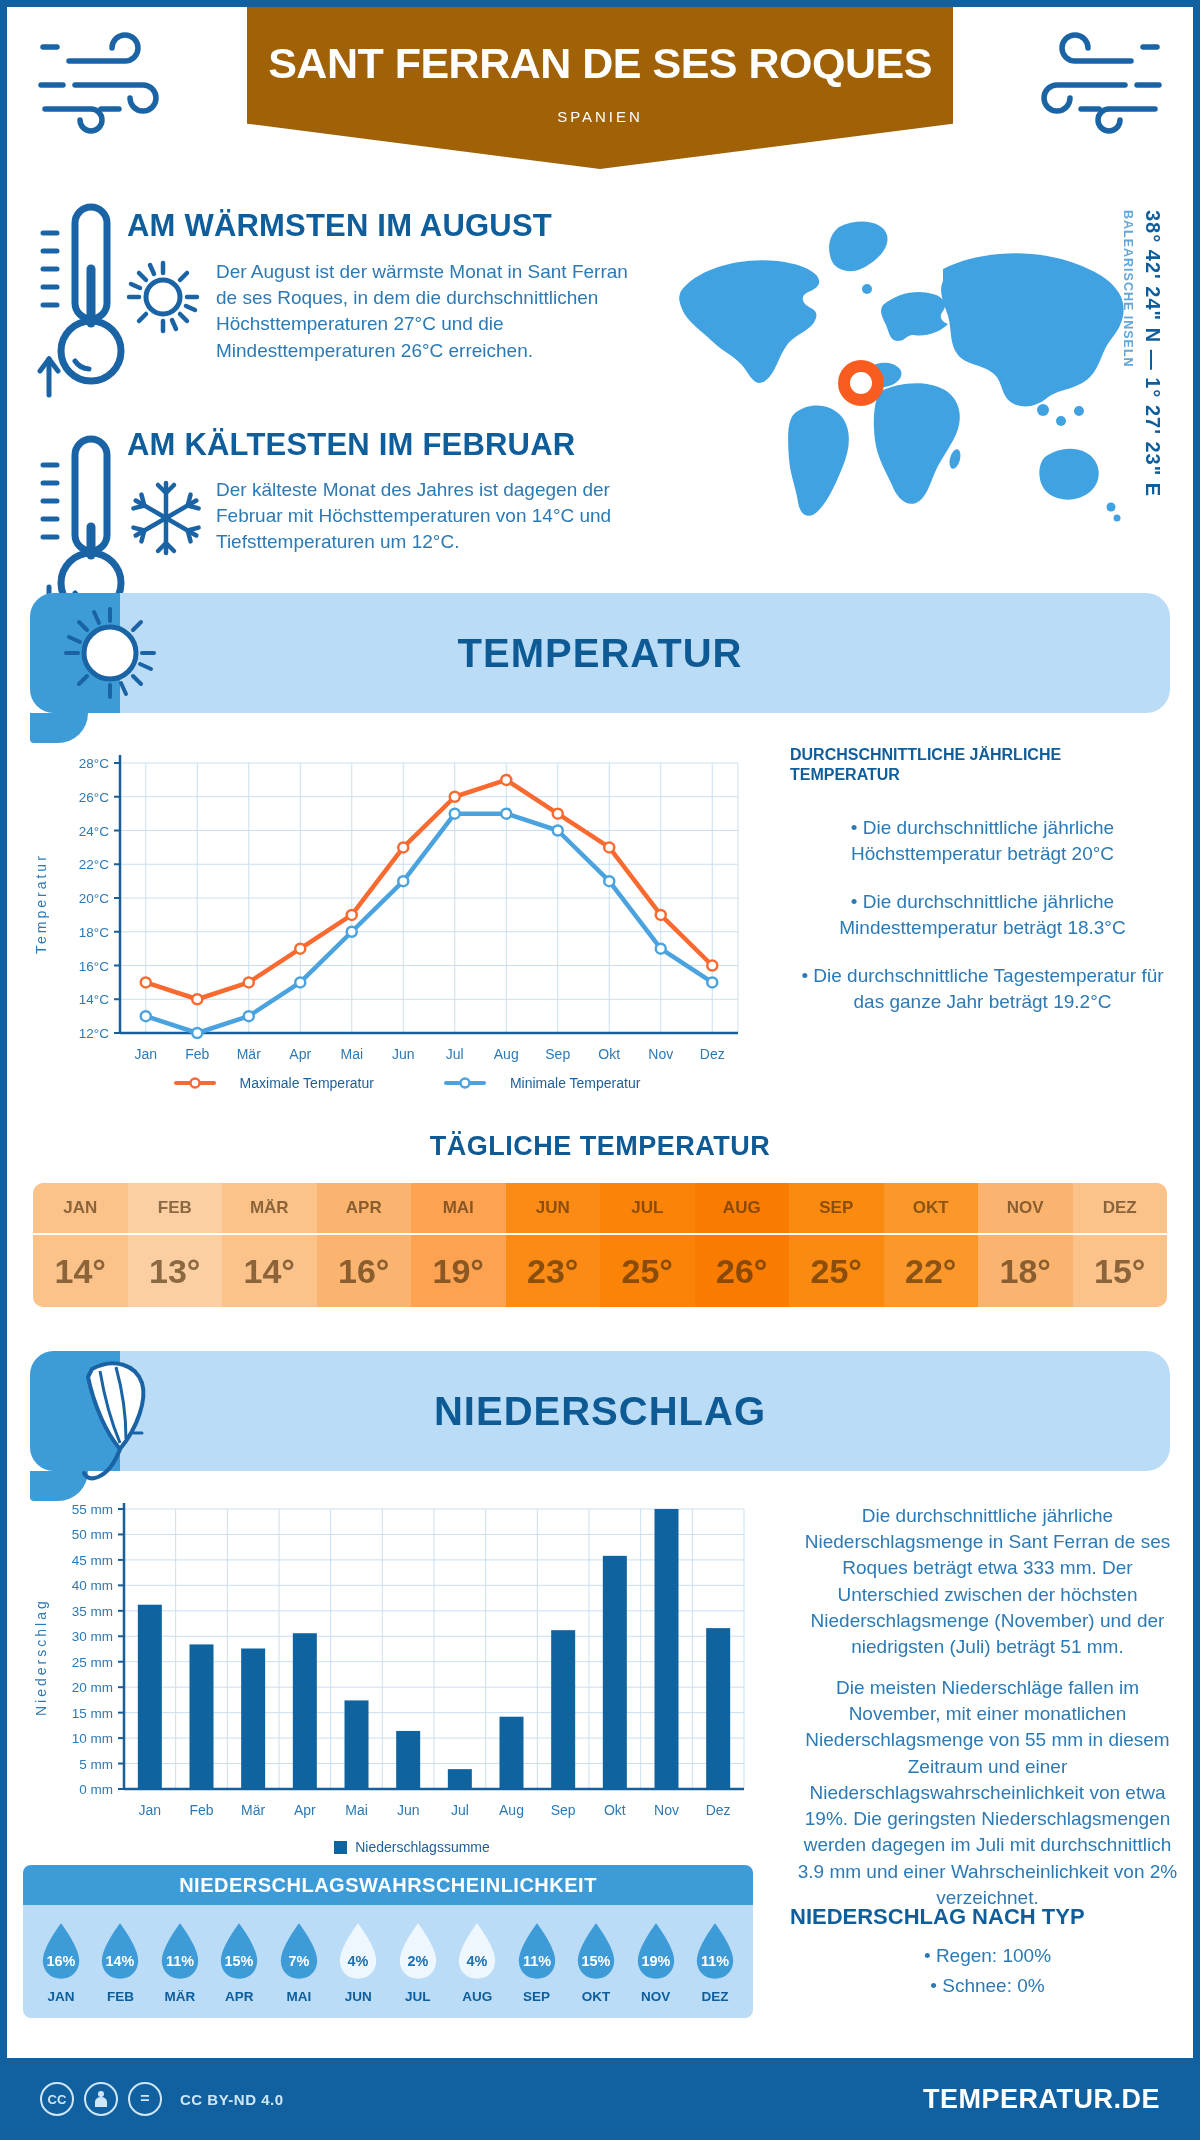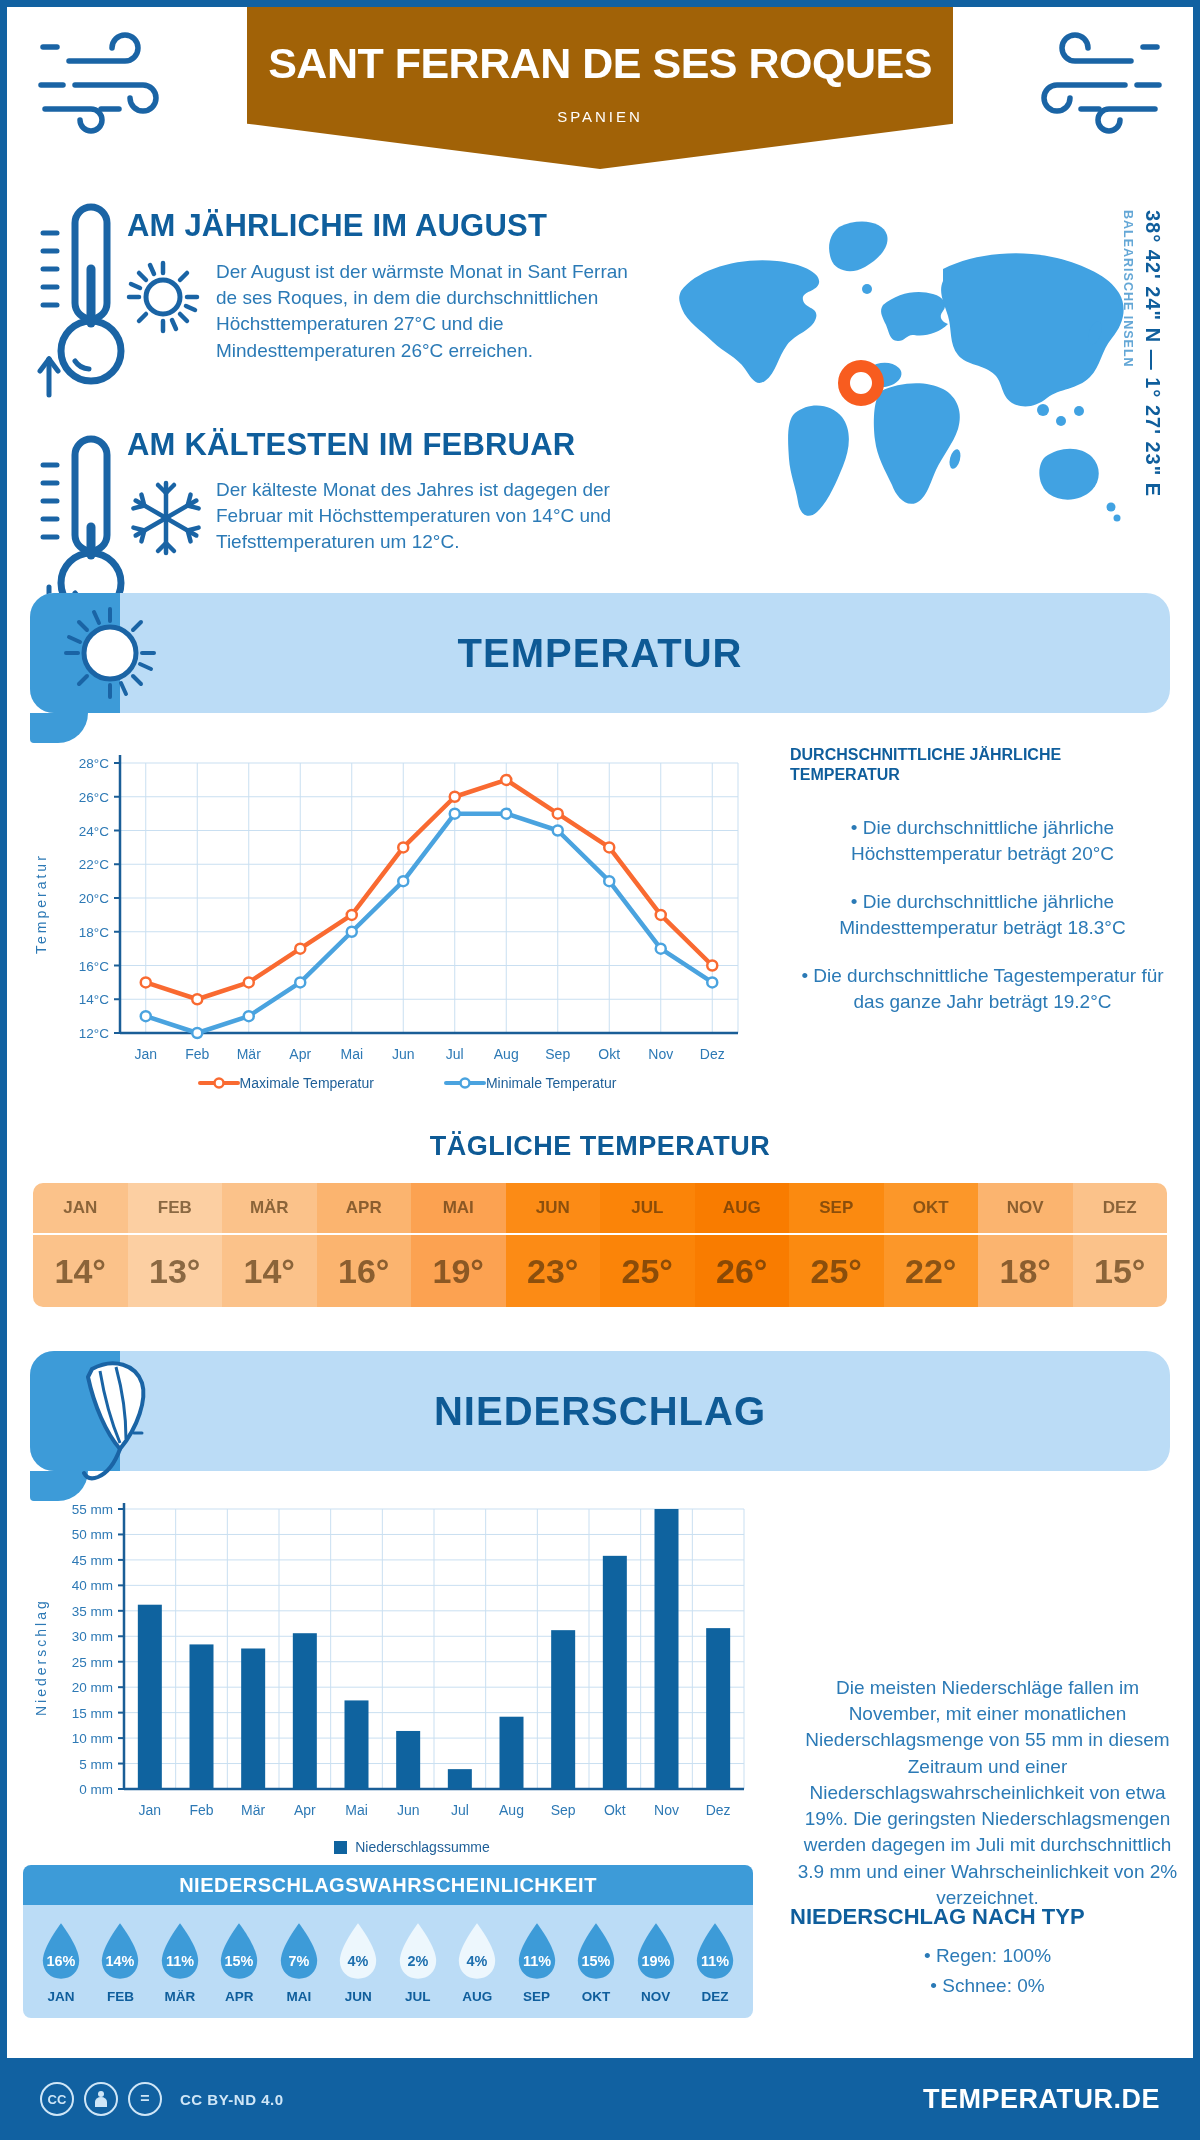--- a/index.html
+++ b/index.html
@@ -33,21 +33,21 @@
   .sec-title{position:absolute;left:0;right:0;top:0;bottom:0;display:flex;align-items:center;
              justify-content:center;color:#0E5A95;font-size:40px;font-weight:bold;letter-spacing:1px;}
   .sec-icon{position:absolute;left:28px;top:8px;}
 
   
   .axis-label{writing-mode:vertical-rl;transform:rotate(180deg);color:#2D79B5;
               font-size:14px;letter-spacing:3px;text-align:center;}
 
   
   .legend-row{display:flex;justify-content:center;gap:70px;align-items:center;}
-  .legend-item{display:flex;align-items:center;gap:0;color:#1E5F98;font-size:14px;}
+  .legend-item{display:flex;align-items:center;gap:24px;color:#1E5F98;font-size:14px;}
   .legend-sq{display:flex;align-items:center;justify-content:center;gap:8px;color:#1E5F98;font-size:14px;}
   .sq{width:13px;height:13px;background:#0F639F;display:inline-block;}
 
   
   .col-head{color:#0F5E9C;font-size:16px;font-weight:bold;line-height:1.25;}
   .col-text{color:#2B7AB6;font-size:19px;line-height:1.38;text-align:center;}
 
   
   .daily-title{left:0;right:0;text-align:center;color:#0E5A95;font-size:27px;font-weight:bold;letter-spacing:0.5px;}
   .daily-table{left:26px;top:1176px;width:1134px;height:124px;display:flex;border-radius:10px;overflow:hidden;}
@@ -138,21 +138,21 @@
           <path d="M61 61 l7 7"></path>
           <path d="M68 20 l-7 7"></path>
           <path d="M27 61 l-7 7"></path>
         <path d="M31 12 l4 9"></path>
           <path d="M53 67 l4 9"></path>
           <path d="M12 31 l9 4"></path>
           <path d="M67 53 l9 4"></path>
       </g>
     </g>
   </svg>
-  <div class="abs blk-title" style="left:120px;top:201px">AM JÄHRLICHE IM AUGUST</div>
+  <div class="abs blk-title" style="left:120px;top:201px">AM WÄRMSTEN IM AUGUST</div>
   <div class="abs blk-text" style="left:209px;top:252px;width:430px">Der August ist der wärmste Monat in Sant Ferran de ses Roques, in dem die durchschnittlichen Höchsttemperaturen 27°C und die Mindesttemperaturen 26°C erreichen.</div>
 
   <svg class="abs" style="left:28px;top:424px" width="110" height="200" viewBox="0 0 110 200">
     <g stroke="#1A64A5" fill="none" stroke-linecap="round">
       <g stroke-width="5">
           <path d="M8 34 h14"></path>
           <path d="M8 52 h14"></path>
           <path d="M8 70 h14"></path>
           <path d="M8 88 h14"></path>
           <path d="M8 106 h14"></path>
@@ -494,20 +494,21 @@
       <rect x="592.5" y="14" width="24" height="280" fill="#0F639F"></rect>
       <text x="604.5" y="320" text-anchor="middle" font-size="14" fill="#2D79B5" font-family="&quot;Liberation Sans&quot;, sans-serif">Nov</text>
       <rect x="644.1666666666666" y="133.12727272727273" width="24" height="160.87272727272727" fill="#0F639F"></rect>
       <text x="656.1666666666666" y="320" text-anchor="middle" font-size="14" fill="#2D79B5" font-family="&quot;Liberation Sans&quot;, sans-serif">Dez</text>
     </svg>
   <div class="abs legend-sq" style="left:55px;top:1832px;width:700px;justify-content:center">
     <span class="sq"></span>
     <span>Niederschlagssumme</span>
   </div>
 
+  <div class="abs col-text" style="left:783px;top:1496px;width:395px">Die durchschnittliche jährliche Niederschlagsmenge in Sant Ferran de ses Roques beträgt etwa 333 mm. Der Unterschied zwischen der höchsten Niederschlagsmenge (November) und der niedrigsten (Juli) beträgt 51 mm.</div>
   <div class="abs col-text" style="left:783px;top:1668px;width:395px">Die meisten Niederschläge fallen im November, mit einer monatlichen Niederschlagsmenge von 55 mm in diesem Zeitraum und einer Niederschlagswahrscheinlichkeit von etwa 19%. Die geringsten Niederschlagsmengen werden dagegen im Juli mit durchschnittlich 3.9 mm und einer Wahrscheinlichkeit von 2% verzeichnet.</div>
   <div class="abs col-head" style="left:783px;top:1896px;width:395px;font-size:22px">NIEDERSCHLAG NACH TYP</div>
   <div class="abs col-text" style="left:783px;top:1936px;width:395px">• Regen: 100%</div>
   <div class="abs col-text" style="left:783px;top:1966px;width:395px">• Schnee: 0%</div>
 
   <div class="abs prob-panel">
     <div class="prob-head">NIEDERSCHLAGSWAHRSCHEINLICHKEIT</div>
     <div class="prob-body">
       <div class="prob-row" id="prob-row">
           <div class="prob-cell">

